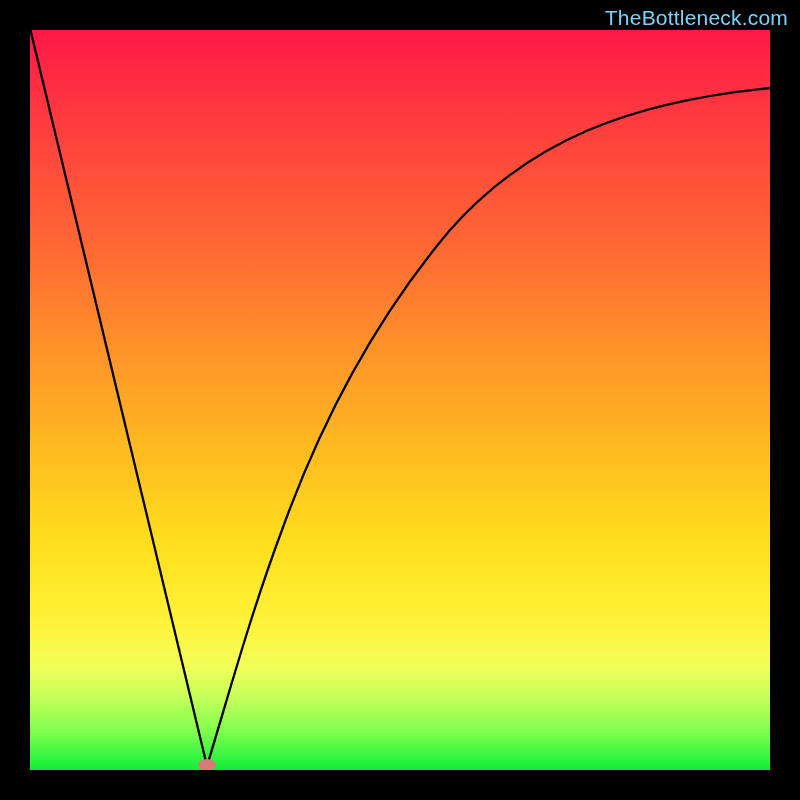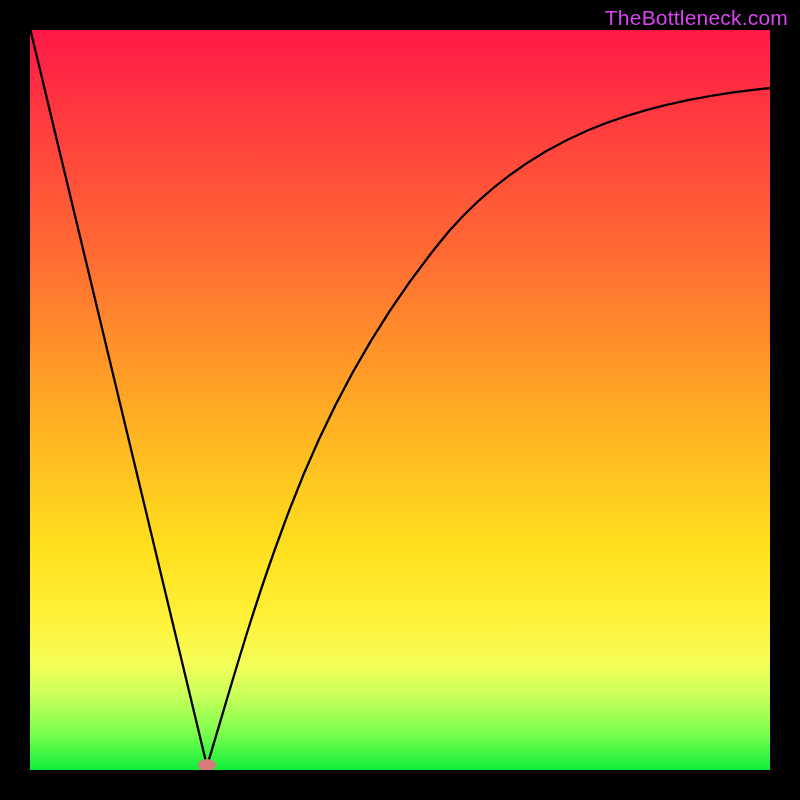--- a/index.html
+++ b/index.html
@@ -35,21 +35,21 @@
       #f3ff5a 86%,
       #c8ff5a 90%,
       #7cff4e 95%,
       #0fee3a 100%
     );
   }
   .watermark {
     position: absolute;
     top: 6px;
     right: 12px;
-    color: #d946ef;
+    color: #7dd3fc;
     font-size: 21px;
     font-weight: 400;
     z-index: 5;
     letter-spacing: 0.2px;
   }
   svg.curve {
     position: absolute;
     inset: 0;
     width: 740px;
     height: 740px;

